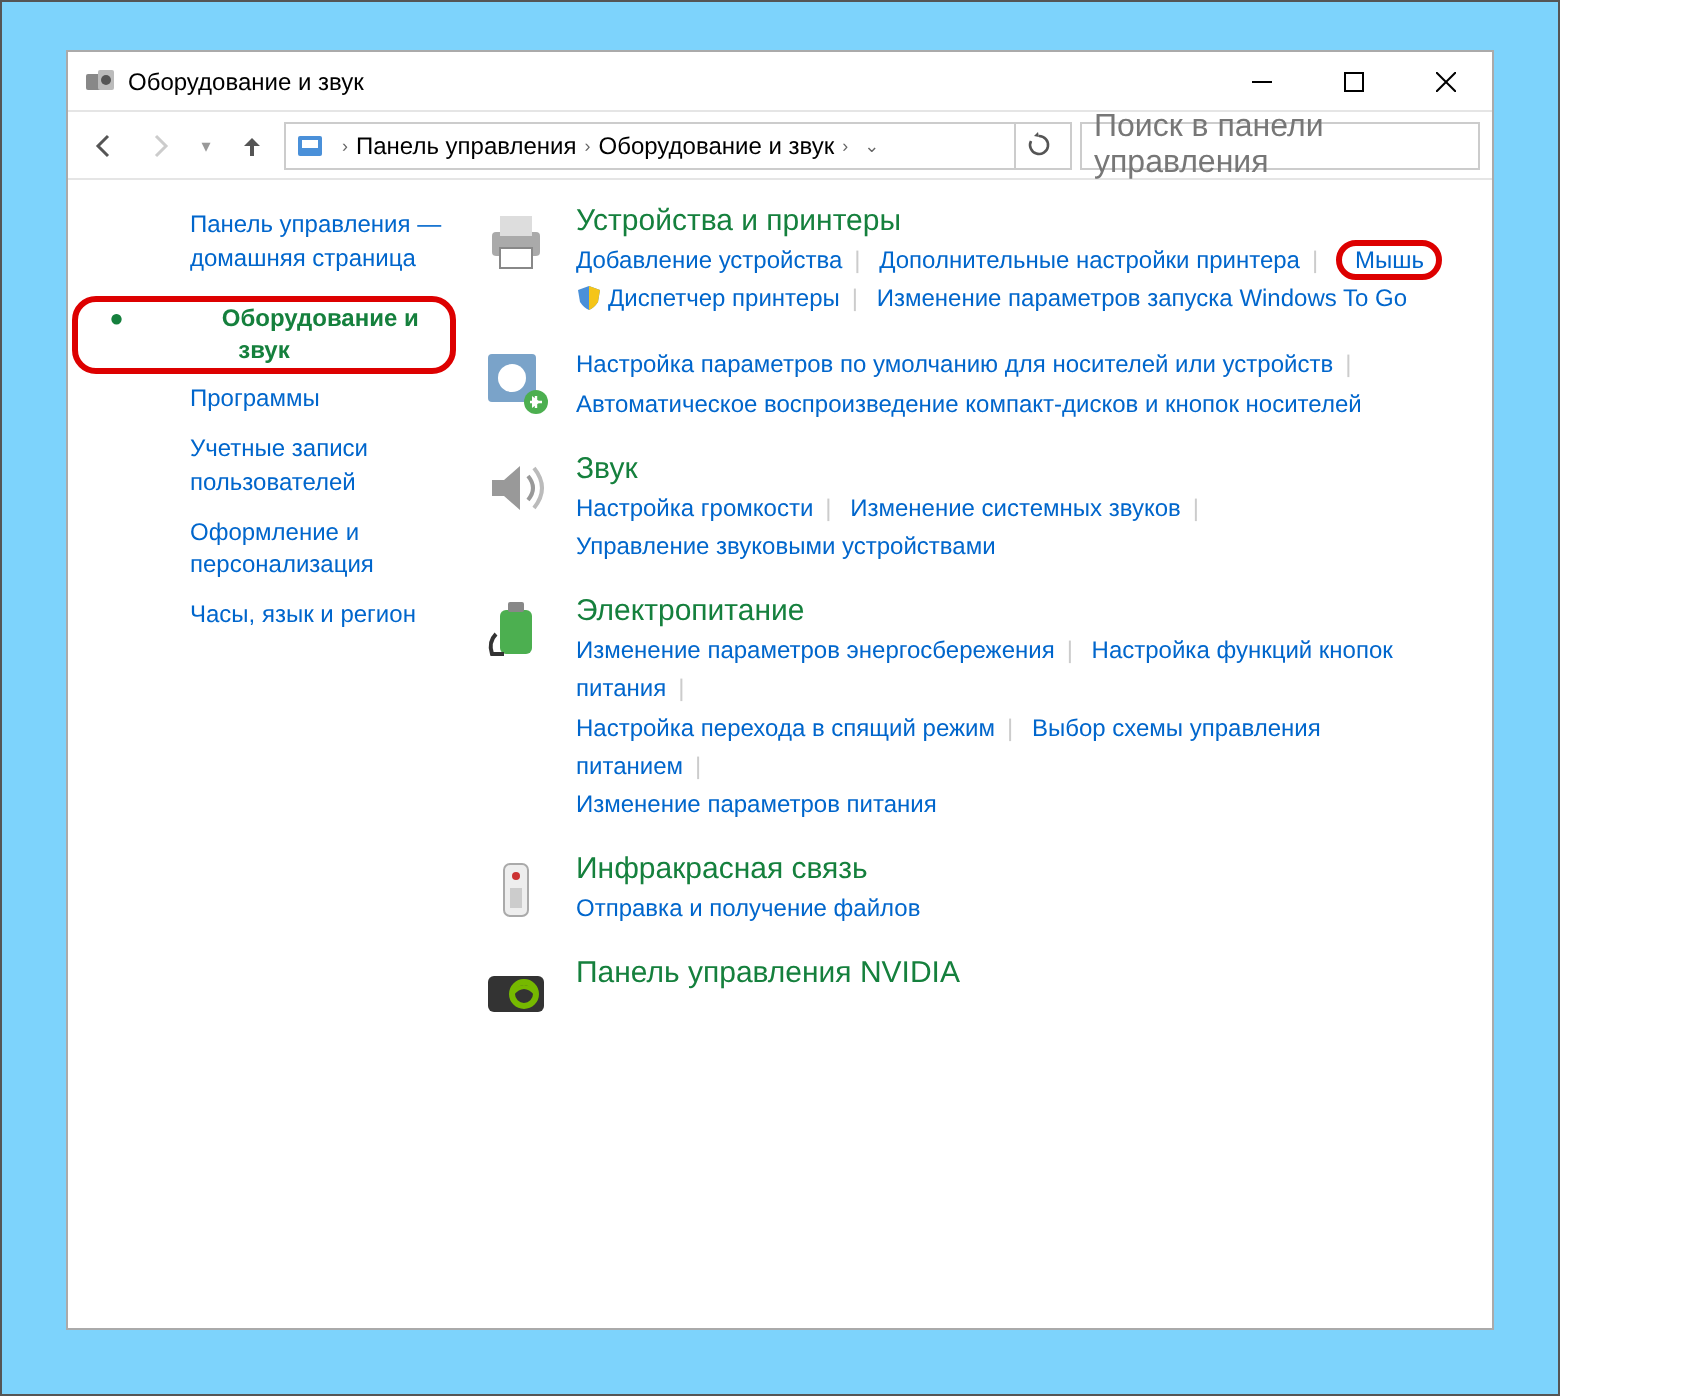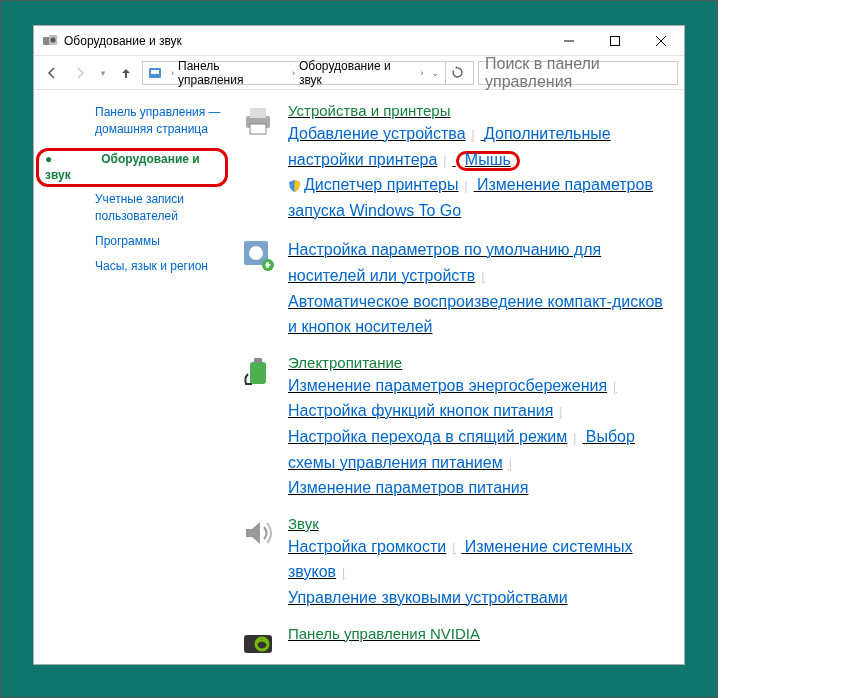--- a/index.html
+++ b/index.html
@@ -1,46 +1,46 @@
 <!DOCTYPE html>
 <html><head>
 <meta charset="utf-8">
 <style>
 * { box-sizing: border-box; margin: 0; padding: 0; }
 body { font-family: "Segoe UI", Tahoma, sans-serif; font-size: 12px; background: #fff; }
-.window { width: 718px; height: 698px; border: 1px solid #555; position: relative; background: #0f766e; margin: 0; }
+.window { width: 780px; height: 698px; border: 1px solid #555; position: relative; background: #7dd3fc; margin: 0; }
 .inner { border: 1px solid #aaa; position: absolute; top: 24px; left: 32px; right: 32px; bottom: 32px; background: #fff; display: flex; flex-direction: column; }
 .titlebar { height: 30px; display: flex; align-items: center; padding: 0 0 0 8px; border-bottom: 1px solid #e5e5e5; }
 .titlebar .title-icon { width: 16px; height: 16px; margin-right: 6px; }
 .titlebar .title-text { font-size: 12px; color: #000; }
 .titlebar .win-controls { margin-left: auto; display: flex; }
 .titlebar .win-btn { width: 46px; height: 30px; display: flex; align-items: center; justify-content: center; color: #000; }
 .addrbar { height: 34px; display: flex; align-items: center; padding: 2px 6px; gap: 4px; border-bottom: 1px solid #e5e5e5; }
 .nav-btn { width: 24px; height: 24px; display: flex; align-items: center; justify-content: center; color: #555; }
 .nav-btn.disabled { color: #bbb; }
 .nav-chev { width: 14px; color: #999; font-size: 9px; display:flex;align-items:center;justify-content:center;}
 .addr-box { flex: 1; height: 24px; border: 1px solid #ccc; display: flex; align-items: center; padding: 0 4px; font-size: 12px; color: #000; }
 .addr-box .seg { display: flex; align-items: center; }
 .addr-box .seg .chev { margin: 0 4px; color: #666; font-size: 9px; }
 .addr-refresh { width: 24px; display: flex; align-items: center; justify-content: center; border-left: 1px solid #ccc; margin-left: auto; color: #555; align-self: stretch; }
 .addr-drop { color:#666; font-size:9px; margin:0 6px 0 4px;}
 .search-box { width: 200px; height: 24px; border: 1px solid #ccc; display: flex; align-items: center; padding: 0 6px; color: #777; font-size: 16px; }
 .body { flex: 1; display: flex; overflow: hidden; }
 .sidebar { width: 200px; padding: 10px 6px 10px 12px; }
 .sidebar a { display: block; color: #0066cc; text-decoration: none; font-size: 12px; line-height: 1.4; padding: 4px 4px; margin-left: 45px; }
 .sidebar a.active { color: #15803d; font-weight: 600; }
-.hl-1 { border: 3px solid #d00; border-radius: 12px; padding: 0px 6px; margin-left: -10px; display: inline-block; }
+.hl-1 { border: 3px solid #d00; border-radius: 12px; padding: 0px 6px; margin-left: -10px; display: inline-block; text-align: center; }
 .hl-1 .bullet { color: #15803d; margin-right: 4px; }
 .content { flex: 1; padding: 12px 16px 12px 6px; overflow: auto; }
-.cat { display: flex; gap: 12px; margin-bottom: 14px; text-decoration: underline; }
+.cat { display: flex; gap: 12px; margin-bottom: 14px; }
 .cat-icon { width: 36px; height: 36px; flex-shrink: 0; }
 .cat-body { flex: 1; }
 .cat-title { color: #15803d; font-size: 15px; margin-bottom: 2px; }
 .cat-links { line-height: 1.6; }
-.cat-links a { color: #0066cc; text-decoration: none; font-size: 16px; }
+.cat-links a { color: #0066cc; text-decoration: none; font-size: 12px; }
 .cat-links .sep { color: #ccc; margin: 0 6px; }
 .shield { display: inline-block; width: 13px; height: 13px; vertical-align: -2px; margin-right: 3px; }
 .hl-2 { border: 3px solid #d00; border-radius: 14px; padding: 0 6px; }
 svg { display: block; }
 </style>
 </head>
 <body>
 
 <div class="window">
 <div class="inner">
@@ -116,22 +116,23 @@
           </div>
   </div>
   <div class="search-box">Поиск в панели управления</div>
 </div>
 
 <div class="body">
   <div class="sidebar">
     <a href="#">Панель управления — домашняя страница</a>
     <div style="height:6px"></div>
     <div class="hl-1"><span class="bullet">●</span><a href="#" class="active" style="display:inline;padding:0;">Оборудование и звук</a></div>
+    <a href="#">Программы</a>
     <a href="#">Учетные записи пользователей</a>
-    <a href="#">Программы</a>
+    <a href="#">Оформление и персонализация</a>
     <a href="#">Часы, язык и регион</a>
   </div>
 
   <div class="content">
 
     <div class="cat">
       <div class="cat-icon">
               <svg viewBox="0 0 36 36">
                 <rect x="6" y="14" width="24" height="12" fill="#aaa" rx="2"></rect>
                 <rect x="10" y="6" width="16" height="10" fill="#ddd"></rect>
@@ -167,55 +168,70 @@
         <div class="cat-links">
           <a href="#">Настройка параметров по умолчанию для носителей или устройств</a><span class="sep">|</span><br>
           <a href="#">Автоматическое воспроизведение компакт-дисков и кнопок носителей</a>
         </div>
       </div>
     </div>
 
     <div class="cat">
       <div class="cat-icon">
               <svg viewBox="0 0 36 36">
+                <path d="M6 14 L12 14 L20 7 L20 29 L12 22 L6 22 Z" fill="#999"></path>
+                <path d="M24 12 Q29 18 24 24" fill="none" stroke="#999" stroke-width="2"></path>
+                <path d="M27 8 Q35 18 27 28" fill="none" stroke="#bbb" stroke-width="2"></path>
+              </svg>
+            </div>
+      <div class="cat-body">
+        <div class="cat-title">Звук</div>
+        <div class="cat-links">
+          <a href="#">Настройка громкости</a><span class="sep">|</span>
+          <a href="#">Изменение системных звуков</a><span class="sep">|</span><br>
+          <a href="#">Управление звуковыми устройствами</a>
+        </div>
+      </div>
+    </div>
+
+    <div class="cat">
+      <div class="cat-icon">
+              <svg viewBox="0 0 36 36">
                 <rect x="10" y="8" width="16" height="22" fill="#4caf50" rx="3"></rect>
                 <rect x="14" y="4" width="8" height="5" fill="#888" rx="1"></rect>
                 <path d="M8 20 Q4 24 6 30 L12 30" fill="none" stroke="#333" stroke-width="2"></path>
               </svg>
             </div>
       <div class="cat-body">
         <div class="cat-title">Электропитание</div>
         <div class="cat-links">
           <a href="#">Изменение параметров энергосбережения</a><span class="sep">|</span>
           <a href="#">Настройка функций кнопок питания</a><span class="sep">|</span><br>
           <a href="#">Настройка перехода в спящий режим</a><span class="sep">|</span>
           <a href="#">Выбор схемы управления питанием</a><span class="sep">|</span><br>
           <a href="#">Изменение параметров питания</a>
         </div>
       </div>
     </div>
 
     <div class="cat">
       <div class="cat-icon">
               <svg viewBox="0 0 36 36">
-                <path d="M6 14 L12 14 L20 7 L20 29 L12 22 L6 22 Z" fill="#999"></path>
-                <path d="M24 12 Q29 18 24 24" fill="none" stroke="#999" stroke-width="2"></path>
-                <path d="M27 8 Q35 18 27 28" fill="none" stroke="#bbb" stroke-width="2"></path>
-              </svg>
-            </div>
-      <div class="cat-body">
-        <div class="cat-title">Звук</div>
-        <div class="cat-links">
-          <a href="#">Настройка громкости</a><span class="sep">|</span>
-          <a href="#">Изменение системных звуков</a><span class="sep">|</span><br>
-          <a href="#">Управление звуковыми устройствами</a>
-        </div>
-      </div>
-    </div>
-
+                <rect x="12" y="6" width="12" height="26" fill="#eee" stroke="#aaa" rx="3"></rect>
+                <circle cx="18" cy="12" r="2" fill="#c33"></circle>
+                <rect x="15" y="18" width="6" height="10" fill="#ccc"></rect>
+              </svg>
+            </div>
+      <div class="cat-body">
+        <div class="cat-title">Инфракрасная связь</div>
+        <div class="cat-links">
+          <a href="#">Отправка и получение файлов</a>
+        </div>
+      </div>
+    </div>
 
     <div class="cat">
       <div class="cat-icon">
               <svg viewBox="0 0 36 36">
                 <rect x="4" y="10" width="28" height="18" fill="#333" rx="3"></rect>
                 <circle cx="22" cy="19" r="6" fill="none" stroke="#76b900" stroke-width="3"></circle>
                 <path d="M16 19 Q22 12 28 19" fill="none" stroke="#76b900" stroke-width="2"></path>
               </svg>
             </div>
       <div class="cat-body">

